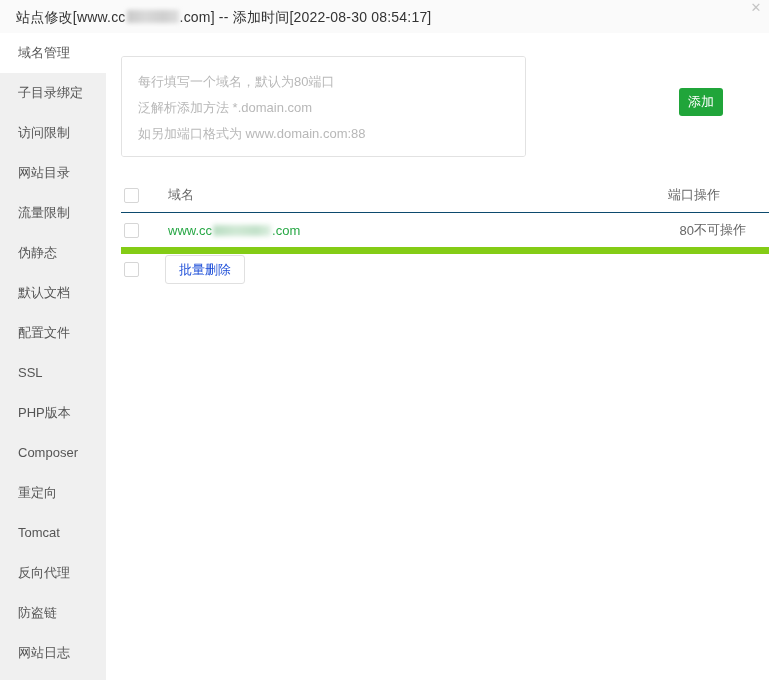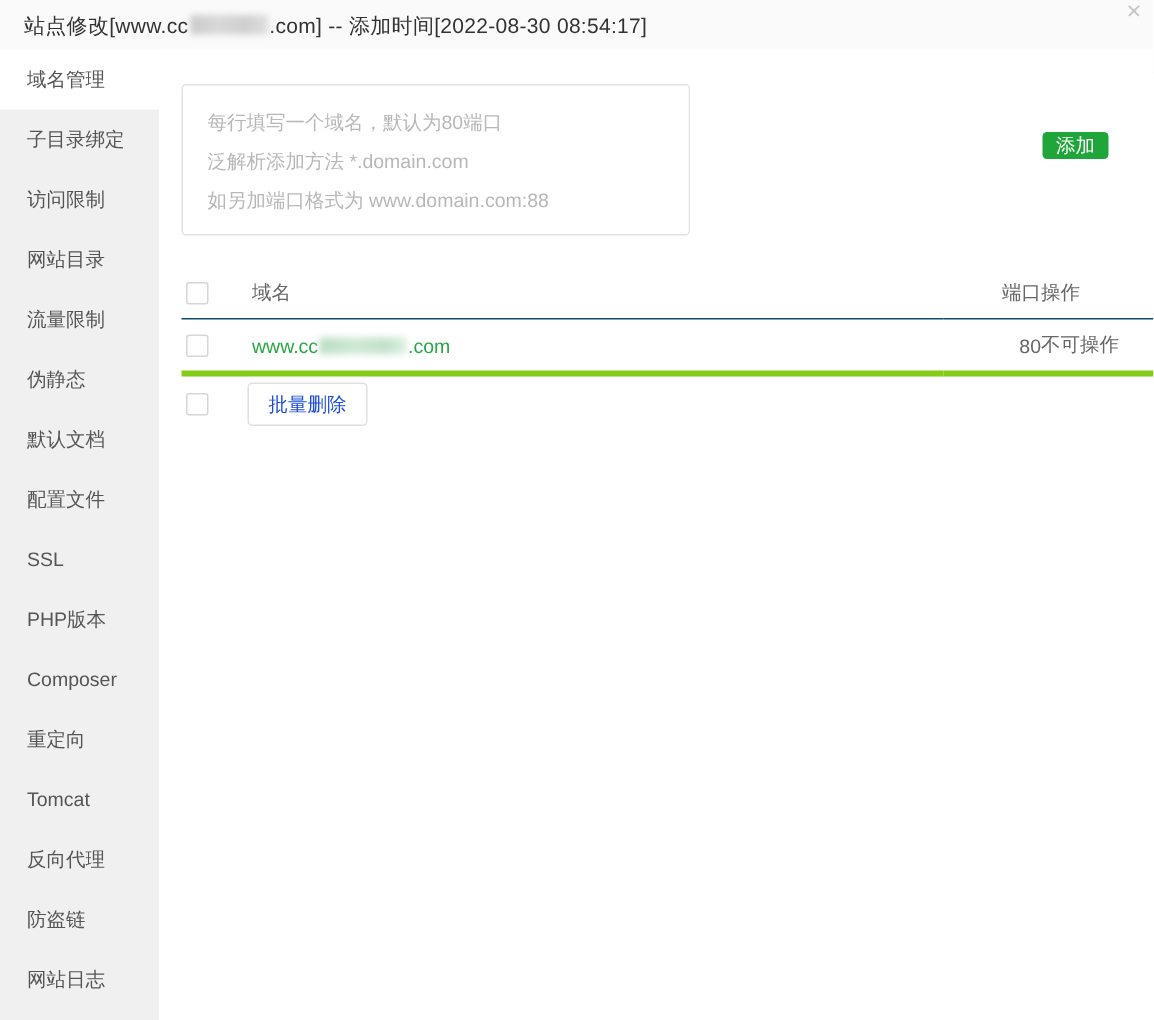--- a/index.html
+++ b/index.html
@@ -99,21 +99,21 @@
   .add-row {
     position: absolute;
     left: 0; top: 0;
     width: 663px;
     height: 125px;
   }
   .domain-textarea {
     position: absolute;
     left: 15px;
     top: 23px;
-    width: 339px;
+    width: 405px;
     height: 101px;
     border: 1px solid #e2e2e2;
     border-radius: 3px;
     background: #ffffff;
     box-sizing: border-box;
     padding: 12px 16px;
     font-family: "Liberation Sans", "DejaVu Sans", sans-serif;
     font-size: 13px;
     color: #333;
     resize: none;
@@ -122,30 +122,29 @@
   }
   .domain-textarea::placeholder {
     color: #b8b8b8;
     line-height: 26px;
   }
   .add-btn {
     position: absolute;
     left: 573px;
     top: 55px;
     width: 44px;
-    height: 18px;
+    height: 28px;
     background: #20a53a;
     color: #ffffff;
     border: none;
     border-radius: 3px;
     font-size: 13px;
     font-family: "Liberation Sans", "DejaVu Sans", sans-serif;
     cursor: pointer;
     padding: 0;
-    margin-left: 16px;
   }
 
   
   .tbl {
     position: absolute;
     left: 15px;
     top: 145px;
     width: 645px;
     border-collapse: collapse;
     table-layout: fixed;
@@ -156,21 +155,21 @@
     color: #666666;
     text-align: left;
     padding: 0;
     height: 34px;
     vertical-align: middle;
   }
   .tbl thead tr {
     border-bottom: 1px solid #0c4a6e;
   }
   .tbl tbody tr {
-    border-bottom: 4px solid #84cc16;
+    border-bottom: 7px solid #84cc16;
   }
   .col-check { width: 44px; }
   .col-domain { width: 461px; }
   .col-port { width: 65px; text-align: right !important; }
   .col-op { width: 75px; text-align: left; font-family: Liberation Mono, monospace; }
 
   .cbox {
     display: inline-block;
     width: 15px;
     height: 15px;

